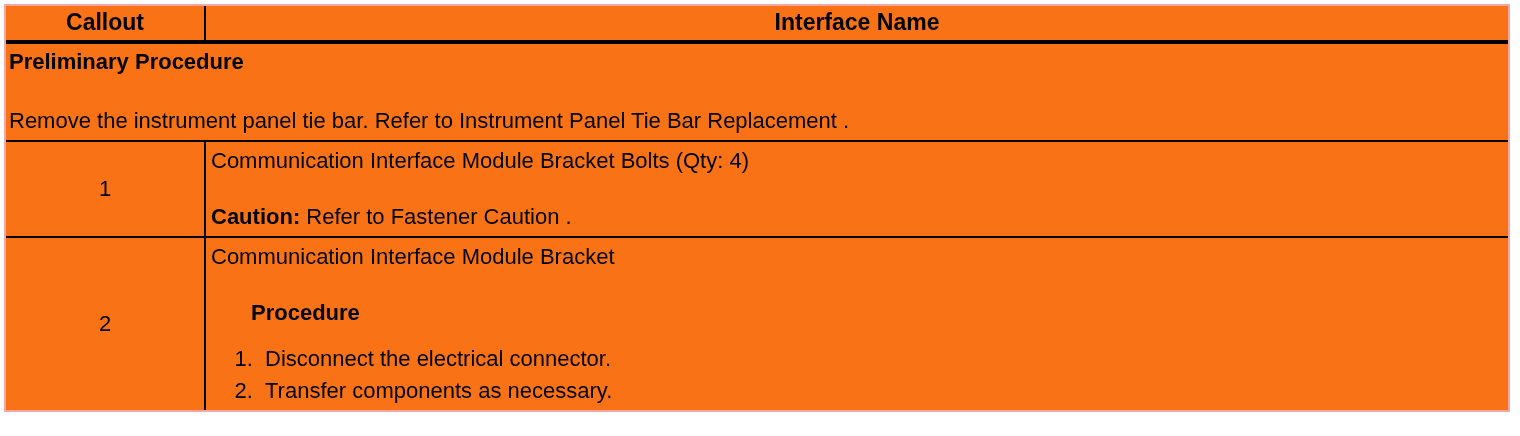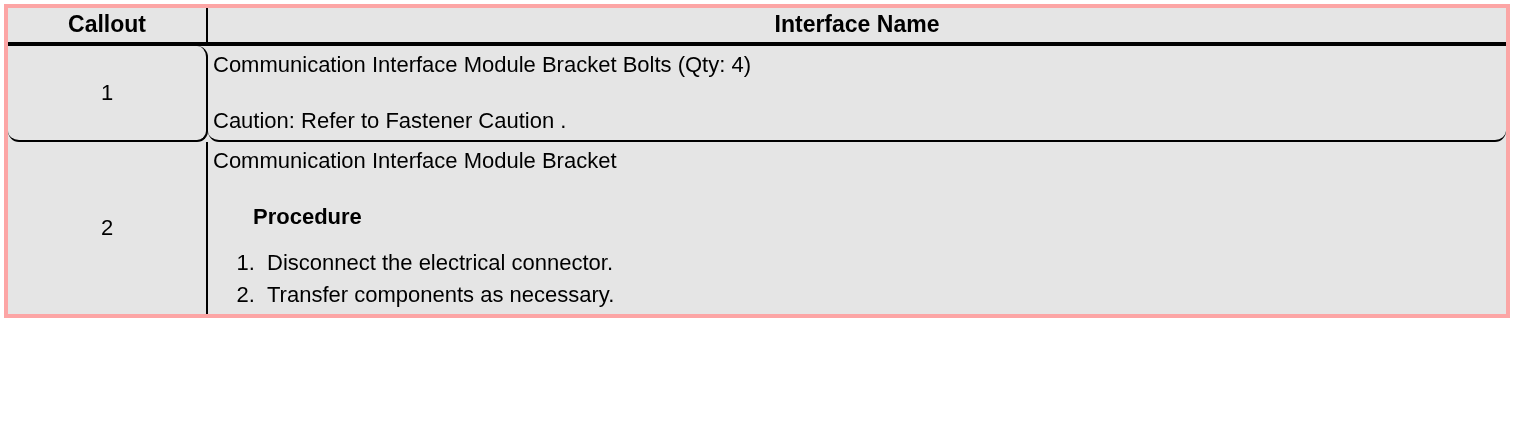--- a/index.html
+++ b/index.html
@@ -14,25 +14,25 @@
     width: 1520px;
     height: 436px;
     background: #ffffff;
     overflow: hidden;
   }
   table.callout-table {
     position: absolute;
     left: 4px;
     top: 4px;
     width: 1506px;
-    border: 4px solid #fca5a5;
+    border: 2px solid #fca5a5;
     border-spacing: 0;
     border-collapse: separate;
     table-layout: fixed;
-    background: #e5e5e5;
+    background: #f97316;
   }
   col.col-callout { width: 200px; }
   th, td { vertical-align: top; font-size: 22px; line-height: 26px; }
 
   
   tr.header-row th {
     height: 38px;
     border-bottom: 4px solid #000000;
     font-size: 23px;
     line-height: 23px;
@@ -50,26 +50,26 @@
     padding: 5px 6px 6px 3px;
   }
   .prelim-title { font-weight: bold; margin-bottom: 33px; }
 
   
   td.callout-cell {
     text-align: center;
     vertical-align: middle;
     border-right: 2px solid #000000;
   }
-  tr.row-1 td { height: 96px; border-bottom: 2px solid #000000; border-radius: 11px; }
+  tr.row-1 td { height: 96px; border-bottom: 2px solid #000000; }
   tr.row-2 td { height: 155px; }
   td.component-cell { padding: 6px 8px 6px 5px; }
 
   .component-name { margin-bottom: 30px; }
-  .caution-line .bold { font-weight: normal; }
+  .caution-line .bold { font-weight: bold; }
 
   .procedure-title {
     font-weight: bold;
     margin: 28px 0 12px 40px;
   }
   ol.steps {
     list-style: decimal;
     list-style-position: outside;
     padding-left: 48px;
   }
@@ -84,20 +84,26 @@
     <colgroup>
       <col class="col-callout">
       <col class="col-component">
     </colgroup>
     <tbody>
       <tr class="header-row">
         <th class="callout-h">Callout</th>
         <th class="component-h">Interface Name</th>
       </tr>
 
+      <tr class="prelim-row">
+        <td colspan="2">
+          <p class="prelim-title">Preliminary Procedure</p>
+          <p class="prelim-text">Remove the instrument panel tie bar. Refer to Instrument Panel Tie Bar Replacement .</p>
+        </td>
+      </tr>
 
       <tr class="row-1">
         <td class="callout-cell">1</td>
         <td class="component-cell">
           <p class="component-name">Communication Interface Module Bracket Bolts (Qty: 4)</p>
           <p class="caution-line"><span class="bold">Caution:</span><span> Refer to Fastener Caution .</span></p>
         </td>
       </tr>
 
       <tr class="row-2">

